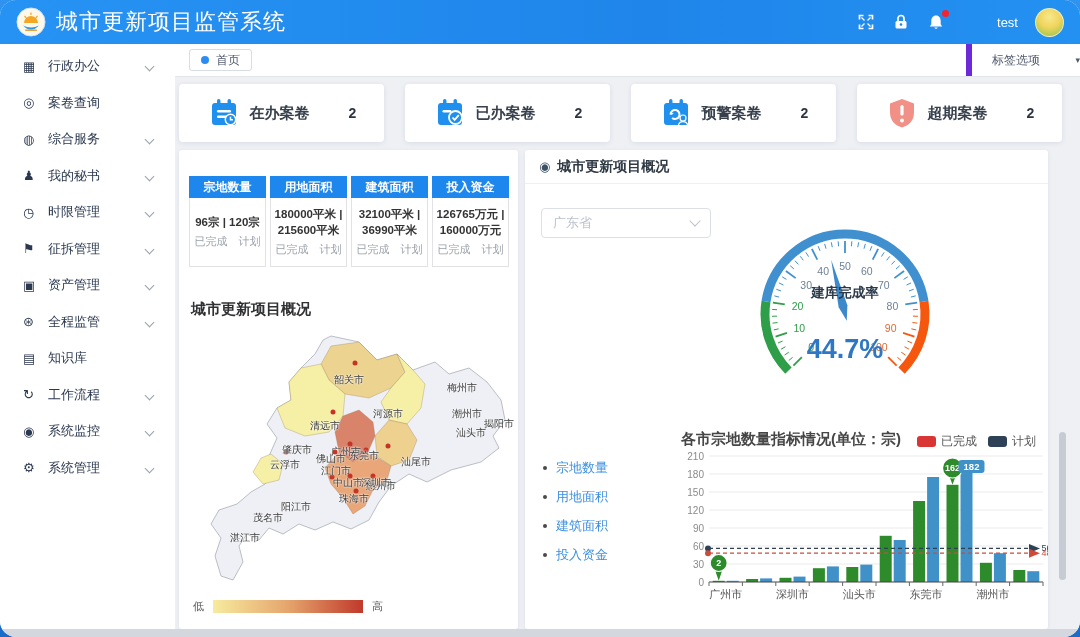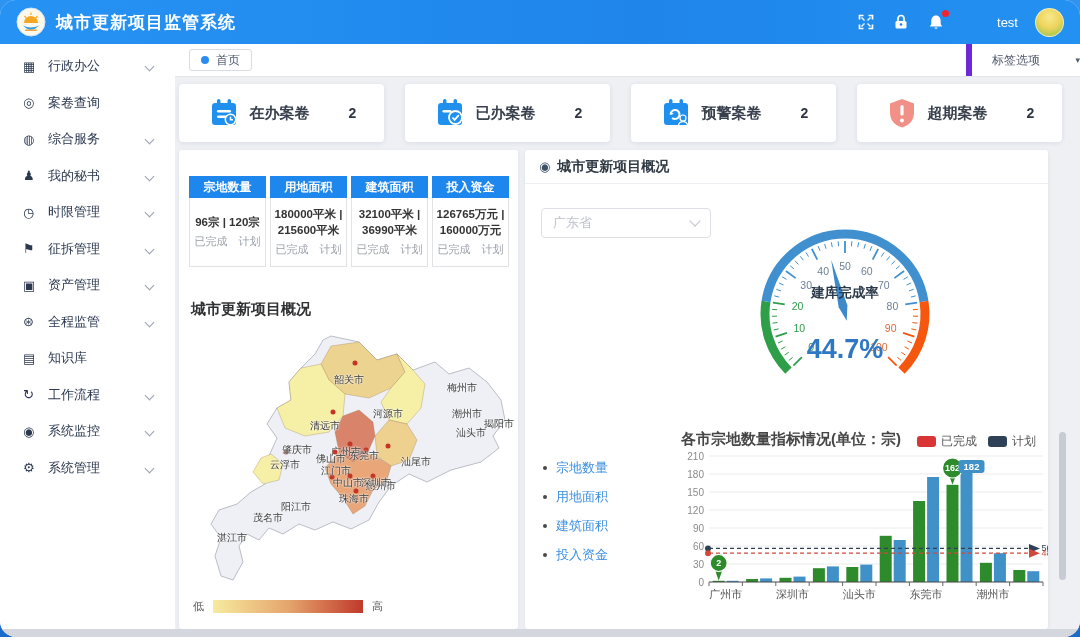--- a/index.html
+++ b/index.html
@@ -4,21 +4,21 @@
 <style>
   html,body{margin:0;padding:0;background:#15549c;}
   .frame{position:relative;width:1080px;height:637px;background:linear-gradient(180deg,#2f93f0,#1a6cc8);
     font-family:"Liberation Sans","DejaVu Sans",sans-serif;overflow:hidden;}
   .window{position:absolute;inset:0;border-radius:16px;overflow:hidden;background:#eef0f4;}
 
   
   .hdr{position:absolute;left:0;top:0;right:0;height:44px;background:linear-gradient(90deg,#2693f4 0%,#1f85ea 60%,#2391f2 100%);
     display:flex;align-items:center;padding:0 16px;box-shadow:0 1px 3px rgba(0,40,90,.25);}
   .logo{width:30px;height:30px;margin-right:10px;flex:none;}
-  .app-title{margin:0;font-size:17px;color:#fff;font-weight:bold;letter-spacing:1px;}
+  .app-title{margin:0;font-size:22px;color:#fff;font-weight:normal;letter-spacing:1px;}
   .hdr-right{margin-left:auto;display:flex;align-items:center;gap:17px;}
   .hicon{position:relative;width:18px;height:18px;cursor:pointer;}
   .badge{position:absolute;top:-3px;right:-4px;width:7px;height:7px;border-radius:50%;background:#f5222d;}
   .user{color:#fff;font-size:13px;margin-left:35px;cursor:pointer;}
   .avatar{width:27px;height:27px;border-radius:50%;background:radial-gradient(circle at 50% 30%,#f6e98c 0%,#f0d55e 45%,#8cc24c 100%);
     border:1px solid rgba(255,255,255,.6);cursor:pointer;}
 
   
   .sidebar{position:absolute;left:0;top:44px;bottom:8px;width:175px;background:#fff;border-right:1px solid #ececf0;padding-top:4px;}
   .side-item{position:relative;height:36.5px;display:flex;align-items:center;padding:0 14px 0 23px;color:#2b3950;font-size:13px;cursor:pointer;}
@@ -323,21 +323,21 @@
               <span class="map-dot" style="left: 149px; top: 151px;"></span>
               <span class="map-label" style="left: 153px; top: 145px;">江门市</span>
               <span class="map-dot" style="left: 167px; top: 150px;"></span>
               <span class="map-label" style="left: 165px; top: 157px;">中山市</span>
               <span class="map-dot" style="left: 190px; top: 150px;"></span>
               <span class="map-label" style="left: 193px; top: 157px;">深圳市</span>
               <span class="map-dot" style="left: 173px; top: 165px;"></span>
               <span class="map-label" style="left: 171px; top: 173px;">珠海市</span>
               <span class="map-label" style="left: 113px; top: 181px;">阳江市</span>
               <span class="map-label" style="left: 85px; top: 192px;">茂名市</span>
-              <span class="map-label" style="left: 49px; top: 212px;">湛江市</span>
+              <span class="map-label" style="left: 62px; top: 212px;">湛江市</span>
             </div>
       </div>
       <div class="map-legend">
         <span>低</span>
         <span class="grad"></span>
         <span>高</span>
       </div>
     </section>
 
     <section class="panel right-panel">

